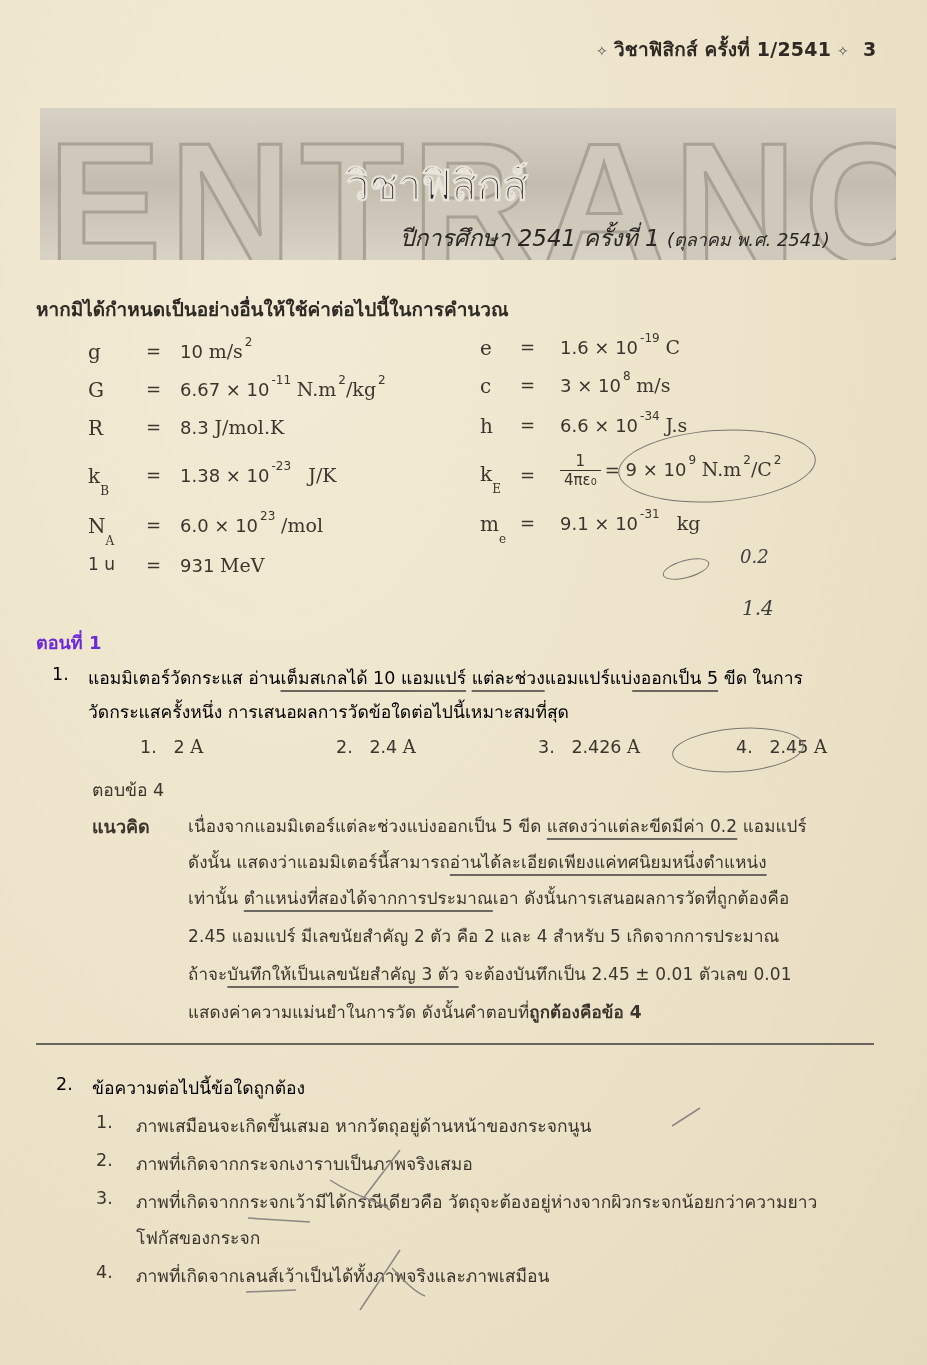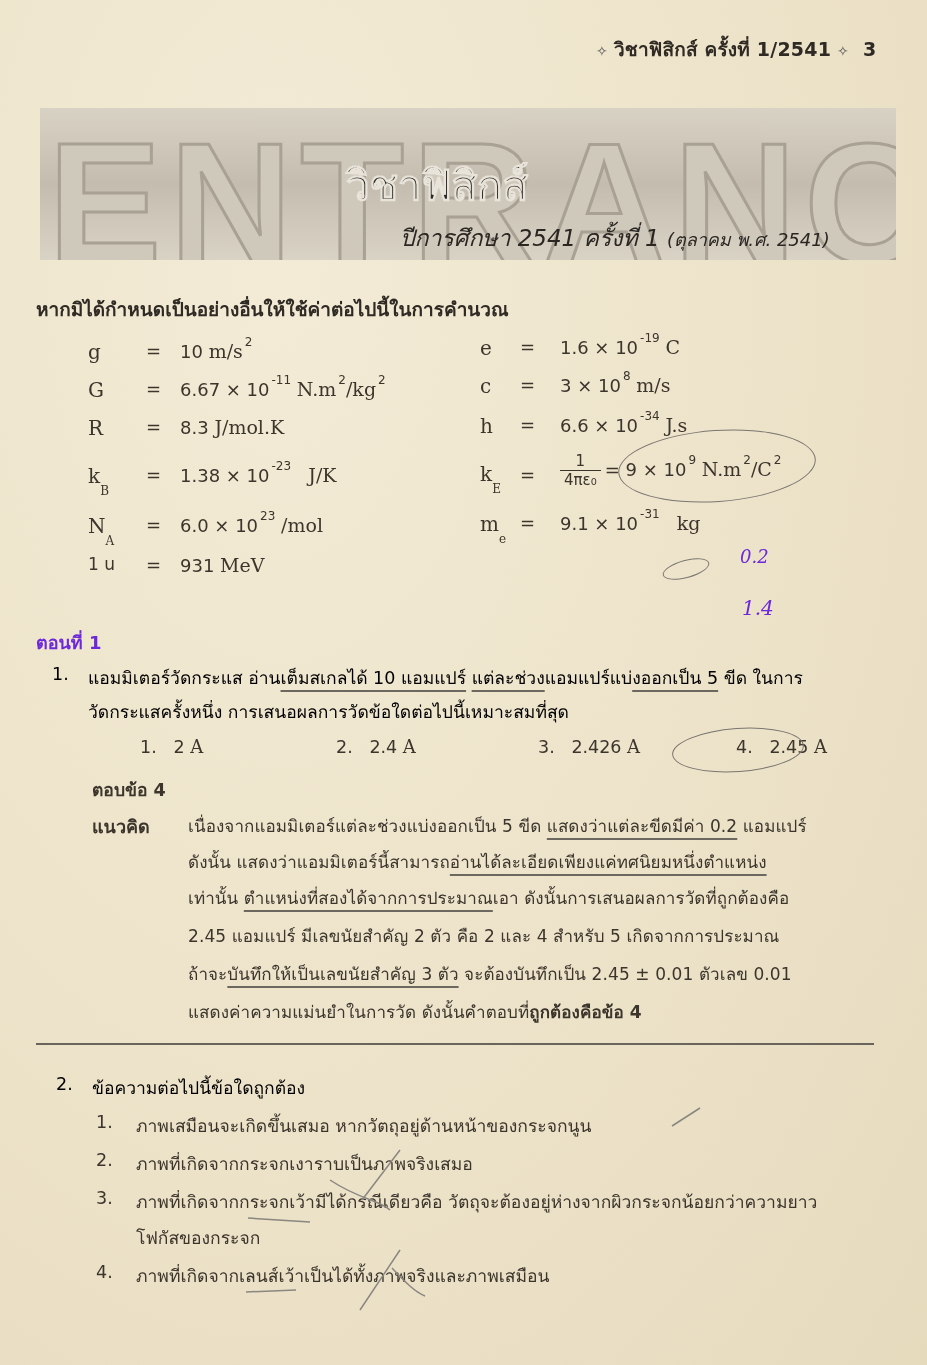--- a/index.html
+++ b/index.html
@@ -61,33 +61,33 @@
   .section-title { left: 36px; top: 628px; font-size: 18px; font-weight: bold; color: #6d28d9; }
   .q { position: absolute; font-size: 17.5px; color: #000000; white-space: nowrap; }
   .q-num { position: absolute; left: 0; }
   .q-text { position: absolute; left: 36px; }
   .u { text-decoration: underline; text-decoration-color: #6c6860; text-decoration-thickness: 2px; text-underline-offset: 6px; }
 
   .choices { left: 92px; top: 736px; width: 780px; height: 28px; font-size: 17.5px; }
   .choice { position: absolute; top: 0; white-space: nowrap; margin-left: 48px; }
   .choice .A { font-family: "DejaVu Serif", serif; font-size: 18px; }
 
-  .answer { left: 92px; top: 776px; font-size: 17.5px; font-weight: bold; }
+  .answer { left: 92px; top: 776px; font-size: 17.5px; font-weight: normal; }
   .idea-label { left: 92px; top: 812px; font-size: 18px; font-weight: bold; }
   .idea-line { position: absolute; left: 188px; font-size: 17px; white-space: nowrap; letter-spacing: 0.1px; }
   .bold { font-weight: bold; }
 
   .rule { left: 36px; top: 1043px; width: 838px; height: 2px; background: #6a655c; }
 
   .q2 { left: 56px; top: 1074px; }
   .opt { position: absolute; left: 96px; font-size: 17.5px; white-space: nowrap; }
   .opt .n { position: absolute; left: 0; }
   .opt .t { position: absolute; left: 40px; }
 
-  .pencil { position: absolute; color: #6d28d9; font-family: "DejaVu Serif", serif; font-style: italic; }
+  .pencil { position: absolute; color: #404040; font-family: "DejaVu Serif", serif; font-style: italic; }
 </style>
 </head>
 <body>
 
 <div class="abs running-head">
   <span class="dia">✧</span><span>วิชาฟิสิกส์ ครั้งที่ 1/2541</span><span class="dia">✧</span><span class="pg">3</span>
 </div>
 
 <div class="abs banner">
   <div class="banner-word">ENTRANCE</div>

